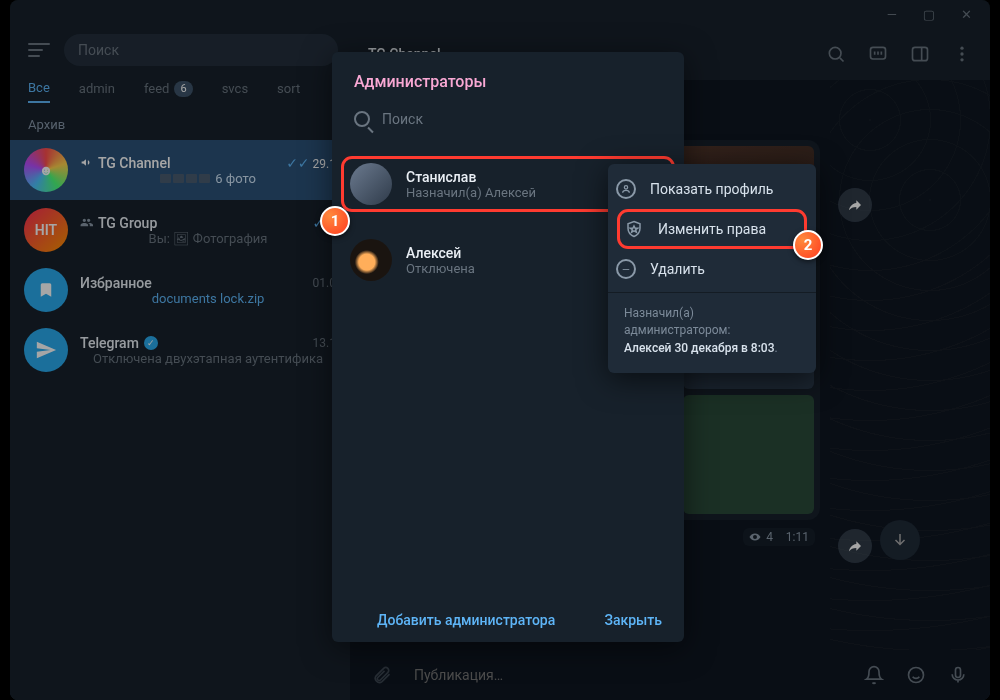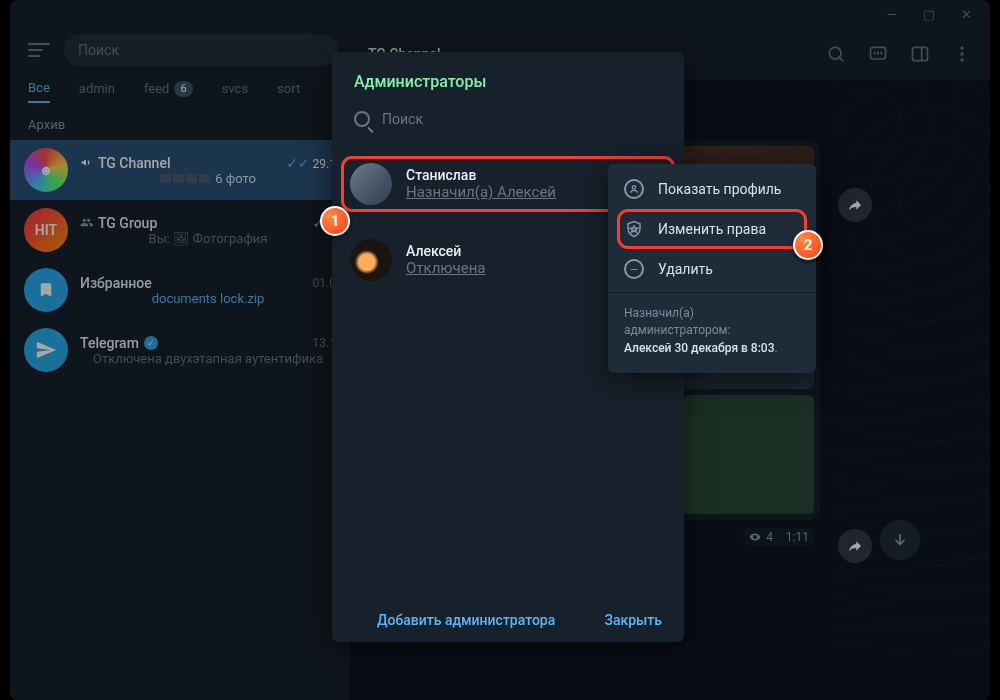--- a/index.html
+++ b/index.html
@@ -59,36 +59,36 @@
   .fwd1{right:118px; top:108px;} .fwd2{right:118px; top:449px;}
   .scroll-down{position:absolute; right:70px; bottom:90px; width:40px; height:40px; border-radius:50%; background:#1f2b38; display:flex; align-items:center; justify-content:center; color:#aaa; cursor:pointer;}
   .compose{position:absolute; left:0; right:0; bottom:0; height:50px; display:flex; align-items:center; justify-content:flex-end; gap:22px; padding:0 22px; color:#6a7580;}
   .compose input{flex:1; background:transparent; border:none; color:#6a7580; font-size:14px; outline:none; margin-left:8px;}
   .compose-left{display:flex; align-items:center; gap:14px; flex:1;}
   .paperclip{opacity:.5;}
 
   
   .overlay { position:absolute; inset:0; background:rgba(0,0,0,.35); display:flex; }
   .dialog { position:absolute; left:322px; top:52px; width:352px; height:590px; background:#17212b; border-radius:6px; box-shadow:0 6px 30px rgba(0,0,0,.5); display:flex; flex-direction:column;}
-  .dlg-title{color:#86efac; font-size:16px; font-weight:500; padding:20px 14px 14px 22px;}
+  .dlg-title{color:#f9a8d4; font-size:16px; font-weight:500; padding:20px 14px 14px 22px;}
   .dlg-search{display:flex; align-items:center; gap:12px; padding:6px 22px 10px 22px; color:#6a7580; font-size:14px;}
   .dlg-search .mag{width:16px;height:16px;border:2px solid #6a7580;border-radius:50%;position:relative;}
   .dlg-search .mag::after{content:"";position:absolute;right:-6px;bottom:-6px;width:7px;height:2px;background:#6a7580;transform:rotate(45deg);}
   .admin-list{flex:1; overflow:hidden;}
   .admin-item{display:flex; align-items:center; gap:14px; padding:8px 18px; cursor:pointer; position:relative;}
   .admin-item.highlighted{outline:3px solid #ff3b30; outline-offset:-2px; border-radius:10px; margin:20px 10px; padding:6px 8px;}
   .adm-avatar{width:42px;height:42px;border-radius:50%;background:#445;flex-shrink:0; background-size:cover;}
   .adm-name{color:#e9eef4;font-size:14px;font-weight:500;}
-  .adm-sub{color:#6a7580;font-size:15px;text-decoration:underline;}
+  .adm-sub{color:#6a7580;font-size:13px;}
   .dlg-footer{display:flex; justify-content:space-between; padding:14px 22px;margin-left:23px; }
   .dlg-footer button{background:transparent;border:none;color:#5eb5f7;font-size:14px;font-weight:500;cursor:pointer;}
 
   
   .ctxmenu{position:absolute; left:598px; top:164px; width:208px; background:#1f2b38; border-radius:6px; box-shadow:0 6px 30px rgba(0,0,0,.6); padding:6px 0;}
-  .ctx-item{display:flex; align-items:center; gap:14px; padding:9px 16px; color:#d8e2ec; font-size:14px; cursor:pointer;}
+  .ctx-item{display:flex; align-items:center; gap:14px; padding:9px 8px; color:#d8e2ec; font-size:14px; cursor:pointer;}
   .ctx-item .ic{width:20px;height:20px;border:2px solid #8a99a8;border-radius:50%;display:flex;align-items:center;justify-content:center;font-size:10px;color:#8a99a8;flex-shrink:0;}
   .ctx-item.highlighted{outline:3px solid #ff3b30; outline-offset:-2px; border-radius:10px; margin:2px 10px; padding:9px 6px;}
   .ctx-divider{height:1px;background:#000;opacity:.35;margin:4px 0;}
   .ctx-info{padding:8px 16px 10px 16px;color:#7c8a99;font-size:12px;line-height:1.45;}
   .ctx-info b{color:#d8e2ec;font-weight:500;}
 
   
   .callout{position:absolute;width:30px;height:30px;border-radius:50%;background:radial-gradient(circle at 30% 30%,#ff8a3d,#ff3b1f);border:2px solid #fff;display:flex;align-items:center;justify-content:center;color:#fff;font-weight:700;font-size:15px;box-shadow:0 2px 5px rgba(0,0,0,.5);}
   .c1{left:310px; top:206px;}
   .c2{left:783px; top:230px;}
@@ -276,20 +276,47 @@
             <svg width="16" height="16" viewBox="0 0 24 24" fill="#fff">
               <path d="M14 5v4C7 10 4 15 3 20c2.5-3.5 6-5.1 11-5.1V19l7-7-7-7z"></path>
             </svg>
           </div>
         <div class="scroll-down">
             <svg width="18" height="18" viewBox="0 0 24 24" fill="none" stroke="#aaa" stroke-width="2">
               <path d="M12 4v14M6 12l6 6 6-6"></path>
             </svg>
           </div>
       </div>
+      <div class="compose">
+        <div class="compose-left">
+          <span class="paperclip">
+              <svg width="20" height="20" viewBox="0 0 24 24" fill="none" stroke="#6a7580" stroke-width="2">
+                <path d="M21 11l-9 9a5 5 0 0 1-7-7l9-9a3.5 3.5 0 0 1 5 5l-9 9a2 2 0 0 1-3-3l8-8"></path>
+              </svg>
+            </span>
+          <input placeholder="Публикация…" style="">
+        </div>
+        <span>
+            <svg width="20" height="20" viewBox="0 0 24 24" fill="none" stroke="#6a7580" stroke-width="2">
+              <path d="M18 8a6 6 0 0 0-12 0c0 7-3 9-3 9h18s-3-2-3-9M13.73 21a2 2 0 0 1-3.46 0"></path>
+            </svg>
+          </span>
+        <span>
+            <svg width="20" height="20" viewBox="0 0 24 24" fill="none" stroke="#6a7580" stroke-width="2">
+              <circle cx="12" cy="12" r="9"></circle>
+              <path d="M8 14s1.5 2 4 2 4-2 4-2M9 9h.01M15 9h.01"></path>
+            </svg>
+          </span>
+        <span>
+            <svg width="20" height="20" viewBox="0 0 24 24" fill="none" stroke="#6a7580" stroke-width="2">
+              <rect x="9" y="3" width="6" height="12" rx="3"></rect>
+              <path d="M5 11a7 7 0 0 0 14 0M12 18v3"></path>
+            </svg>
+          </span>
+      </div>
     </div>
   </div>
 
   <div class="overlay"></div>
 
   <div class="dialog">
     <div class="dlg-title">Администраторы</div>
     <div class="dlg-search">
       <span class="mag"></span>
       <span>Поиск</span>

